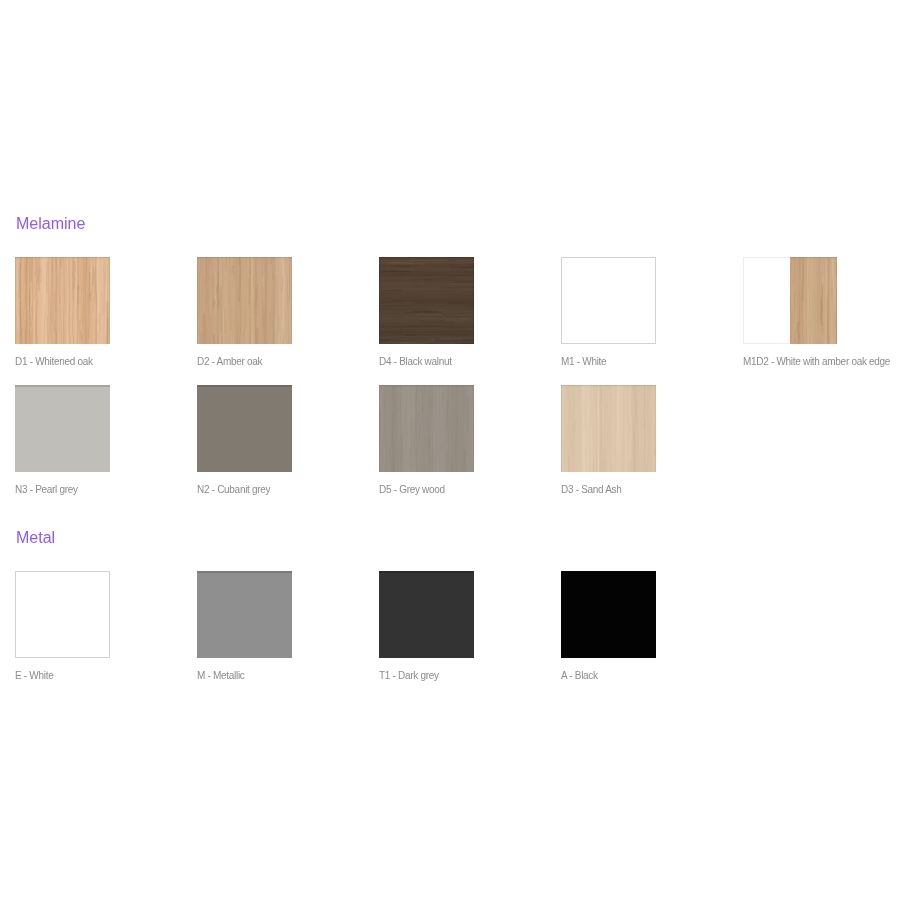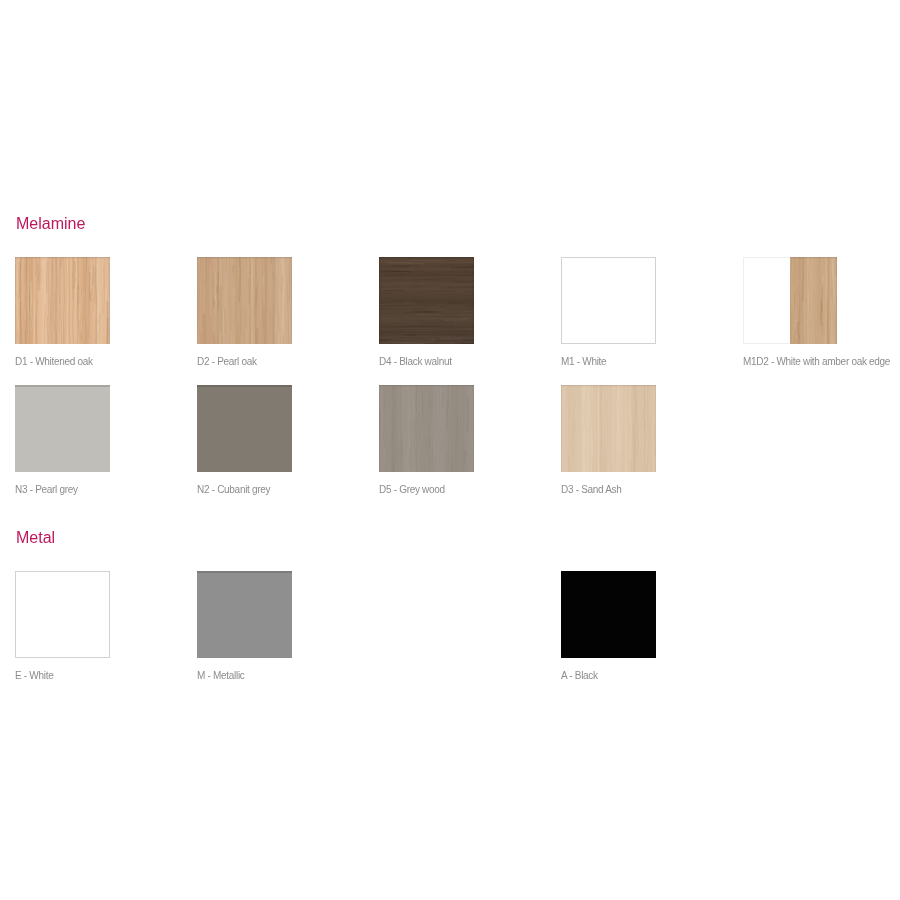--- a/index.html
+++ b/index.html
@@ -1,18 +1,18 @@
 <!DOCTYPE html>
 <html><head>
 <meta charset="utf-8">
 <style>
   html,body{margin:0;padding:0;background:#ffffff;}
   body{width:900px;height:900px;overflow:hidden;font-family:"Liberation Sans",sans-serif;-webkit-font-smoothing:antialiased;}
   .page{position:relative;width:900px;height:900px;background:#fff;}
-  .section-title{position:absolute;left:16px;font-size:16px;line-height:16px;color:#be185d;font-weight:400;}
+  .section-title{position:absolute;left:16px;font-size:16px;line-height:16px;color:#8b5cf6;font-weight:400;}
   .swatch{position:absolute;width:95px;height:87px;}
   .chip{position:absolute;left:0;top:0;width:95px;height:87px;overflow:hidden;background:#fff;}
   .chip svg{display:block;}
   .fill{position:absolute;left:0;top:0;width:95px;height:87px;}
   .topband{position:absolute;left:0;top:0;width:95px;height:1.5px;opacity:0.30;}
   .bordered{box-sizing:border-box;border:1px solid #d2d2d2;background:#fff;}
   .half-l{position:absolute;left:0;top:0;width:47px;height:87px;box-sizing:border-box;border:1px solid #eeeeee;border-right:none;background:#fff;}
   .half-r{position:absolute;left:47px;top:0;width:47px;height:87px;overflow:hidden;}
   .chip-label{position:absolute;left:0;top:99px;font-size:10px;line-height:12px;color:#8c8c8c;white-space:nowrap;letter-spacing:-0.3px;}
 </style>
@@ -379,21 +379,21 @@
             <path d="M51.6 22.1L51.8 30.5L52.3 39.0L51.7 47.5" stroke="#8A6136" stroke-width="1.3" opacity="0.11"></path>
             <path d="M28.8 15.4L28.6 24.5L28.5 33.5L28.3 42.6" stroke="#F2E0C8" stroke-width="0.5" opacity="0.04"></path>
             <path d="M22.4 22.8L23.2 33.6L23.2 44.5L22.9 55.4" stroke="#F2E0C8" stroke-width="0.5" opacity="0.03"></path>
             <path d="M31.9 38.4L31.9 52.5L32.2 66.6L32.2 80.7" stroke="#8A6136" stroke-width="0.4" opacity="0.1"></path>
           </g>
           <rect width="95" height="1.3" fill="#6b6055" opacity="0.20"></rect>
           <rect width="1.1" height="87" fill="#6b6055" opacity="0.16"></rect>
           <rect x="93.9" width="1.1" height="87" fill="#6b6055" opacity="0.14"></rect>
         </svg>
       </div>
-<div class="chip-label">D2 - Pearl oak</div>
+<div class="chip-label">D2 - Amber oak</div>
 </div>
 <div class="swatch" style="left:379px;top:257px">
 <div class="chip">
         <svg width="95" height="87" viewBox="0 0 95 87" preserveAspectRatio="none">
           <defs>
             <linearGradient id="wc" x2="0" y2="1">
               <stop offset="0" stop-color="#5A4738"></stop>
               <stop offset=".18" stop-color="#524033"></stop>
               <stop offset=".35" stop-color="#584637"></stop>
               <stop offset=".52" stop-color="#4E3E30"></stop>
@@ -1073,20 +1073,27 @@
         <div class="topband" style="background:#4f4f4f"></div>
       </div>
 <div class="chip-label">M - Metallic</div>
 </div>
 <div class="swatch" style="left:15px;top:571px">
 <div class="chip">
         <div class="fill bordered"></div>
       </div>
 <div class="chip-label">E - White</div>
 </div>
+<div class="swatch" style="left:379px;top:571px">
+<div class="chip">
+        <div class="fill" style="background:#333333"></div>
+        <div class="topband" style="background:#1a1a1a"></div>
+      </div>
+<div class="chip-label">T1 - Dark grey</div>
+</div>
 <div class="swatch" style="left:561px;top:571px">
 <div class="chip">
         <div class="fill" style="background:#030303"></div>
       </div>
 <div class="chip-label">A - Black</div>
 </div>
 
 </div>
 
 </body></html>

